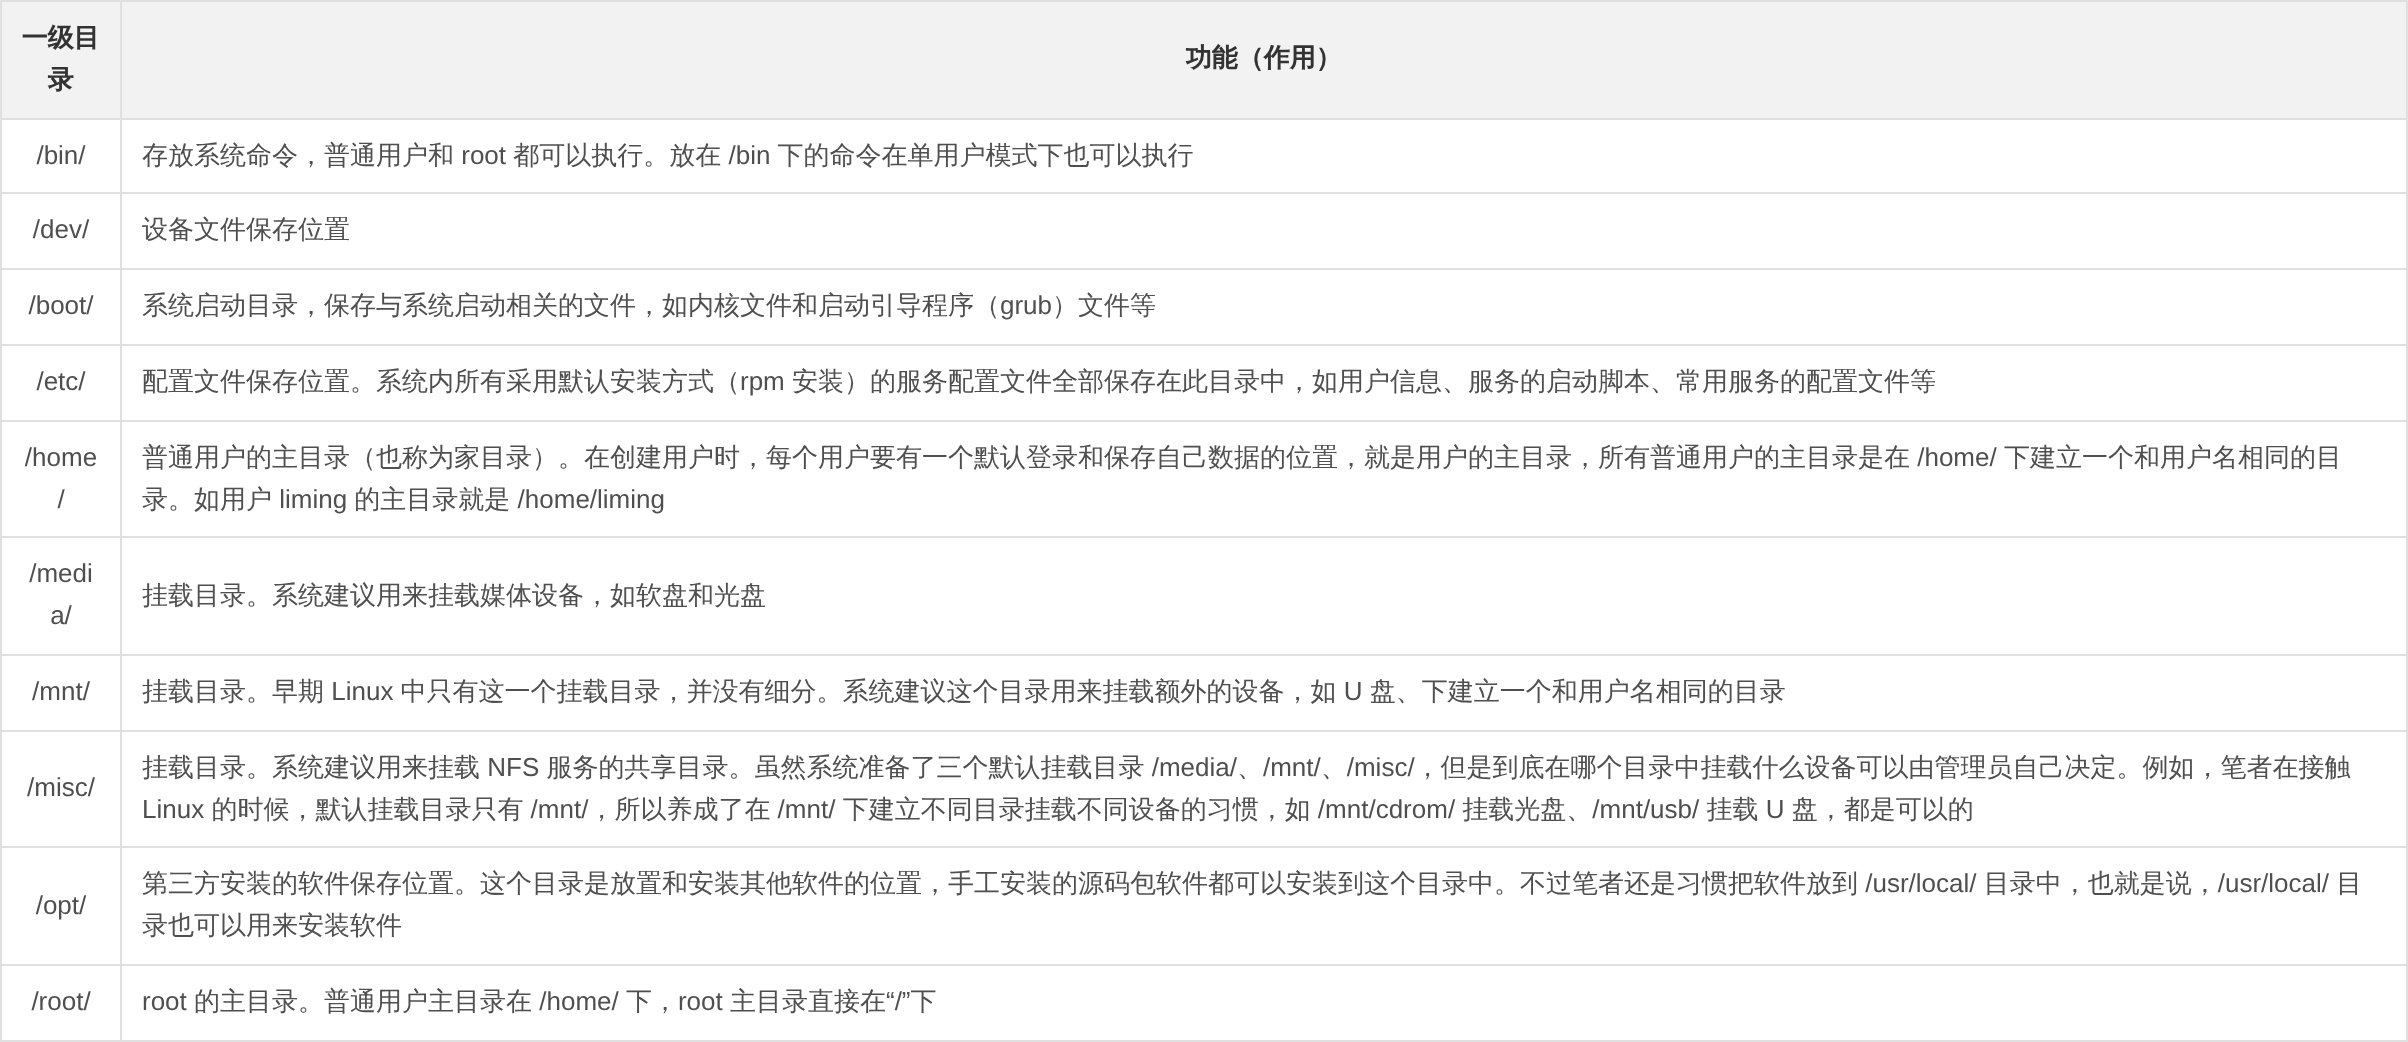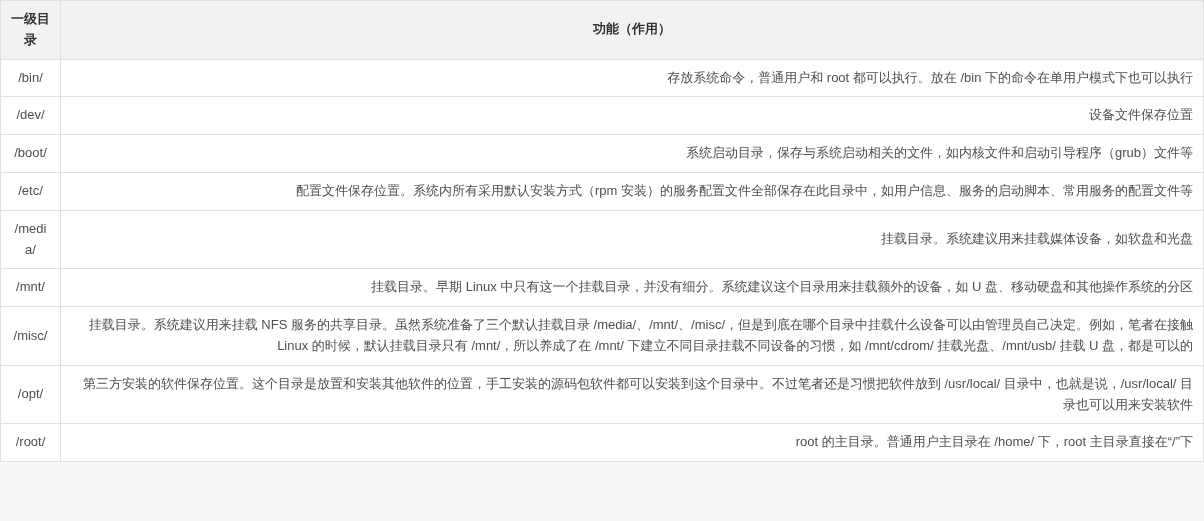--- a/index.html
+++ b/index.html
@@ -13,21 +13,21 @@
     }
     table {
       width: 100%;
       border-collapse: collapse;
       background: #ffffff;
       table-layout: fixed;
     }
     th, td {
       border: 1px solid #e0e0e0;
       padding: 8px 10px;
-      text-align: right;
+      text-align: left;
       vertical-align: middle;
       font-weight: normal;
       line-height: 1.6;
       word-wrap: break-word;
     }
     th {
       background: #f2f2f2;
       text-align: center;
       font-weight: bold;
       color: #333;
@@ -56,26 +56,30 @@
       </tr>
       <tr>
         <td class="dir-cell">/boot/</td>
         <td>系统启动目录，保存与系统启动相关的文件，如内核文件和启动引导程序（grub）文件等</td>
       </tr>
       <tr>
         <td class="dir-cell">/etc/</td>
         <td>配置文件保存位置。系统内所有采用默认安装方式（rpm 安装）的服务配置文件全部保存在此目录中，如用户信息、服务的启动脚本、常用服务的配置文件等</td>
       </tr>
       <tr>
+        <td class="dir-cell">/home/</td>
+        <td>普通用户的主目录（也称为家目录）。在创建用户时，每个用户要有一个默认登录和保存自己数据的位置，就是用户的主目录，所有普通用户的主目录是在 /home/ 下建立一个和用户名相同的目录。如用户 liming 的主目录就是 /home/liming</td>
+      </tr>
+      <tr>
         <td class="dir-cell">/media/</td>
         <td>挂载目录。系统建议用来挂载媒体设备，如软盘和光盘</td>
       </tr>
       <tr>
         <td class="dir-cell">/mnt/</td>
-        <td>挂载目录。早期 Linux 中只有这一个挂载目录，并没有细分。系统建议这个目录用来挂载额外的设备，如 U 盘、移动硬盘和其他操作系统的分区</td>
+        <td>挂载目录。早期 Linux 中只有这一个挂载目录，并没有细分。系统建议这个目录用来挂载额外的设备，如 U 盘、下建立一个和用户名相同的目录</td>
       </tr>
       <tr>
         <td class="dir-cell">/misc/</td>
         <td>挂载目录。系统建议用来挂载 NFS 服务的共享目录。虽然系统准备了三个默认挂载目录 /media/、/mnt/、/misc/，但是到底在哪个目录中挂载什么设备可以由管理员自己决定。例如，笔者在接触 Linux 的时候，默认挂载目录只有 /mnt/，所以养成了在 /mnt/ 下建立不同目录挂载不同设备的习惯，如 /mnt/cdrom/ 挂载光盘、/mnt/usb/ 挂载 U 盘，都是可以的</td>
       </tr>
       <tr>
         <td class="dir-cell">/opt/</td>
         <td>第三方安装的软件保存位置。这个目录是放置和安装其他软件的位置，手工安装的源码包软件都可以安装到这个目录中。不过笔者还是习惯把软件放到 /usr/local/ 目录中，也就是说，/usr/local/ 目录也可以用来安装软件</td>
       </tr>
       <tr>

